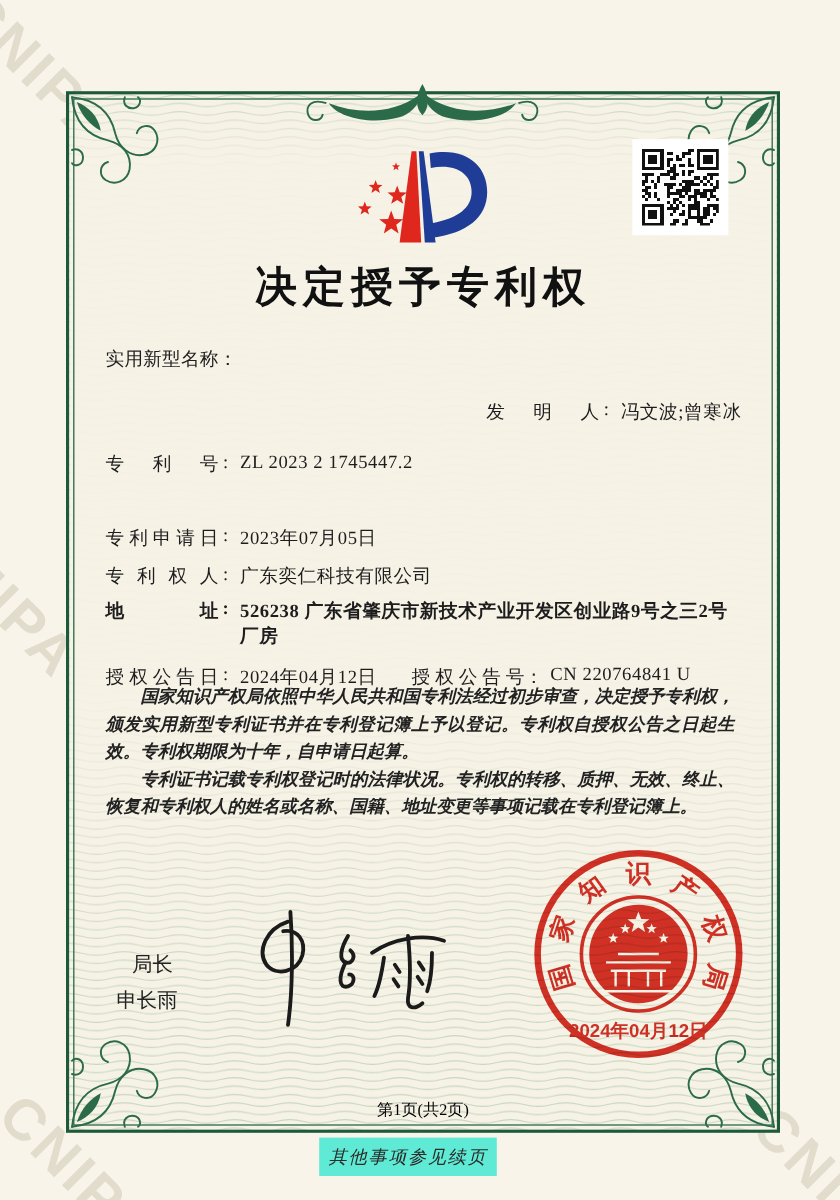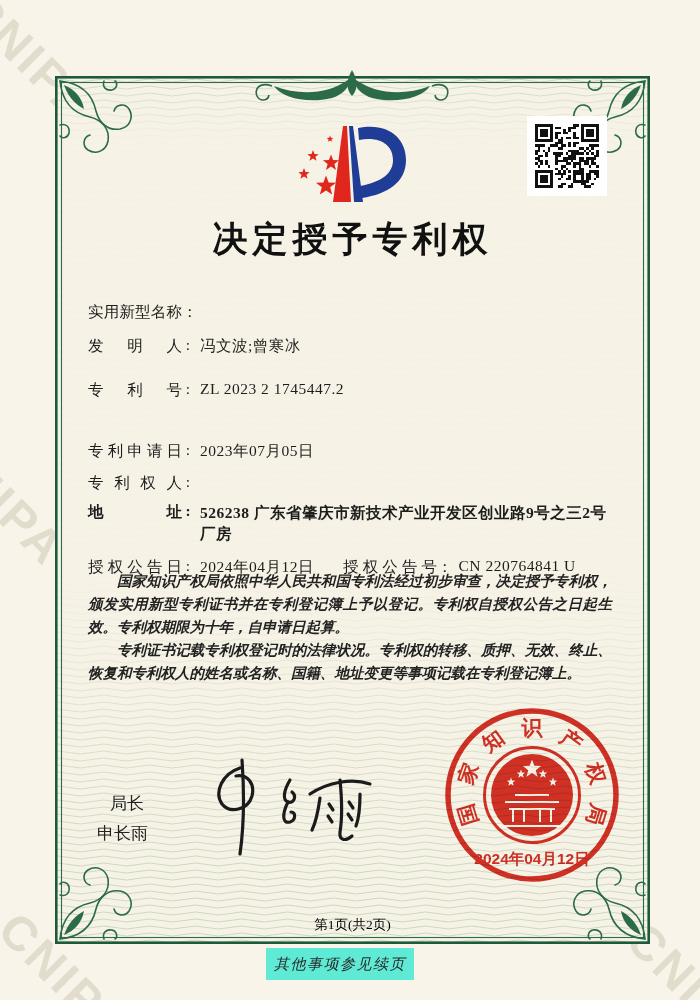--- a/index.html
+++ b/index.html
@@ -346,42 +346,43 @@
         <rect x="20" y="2" width="3" height="3" fill="#111"></rect>
         <rect x="0" y="18" width="7" height="7" fill="#111"></rect>
         <rect x="1" y="19" width="5" height="5" fill="#fff"></rect>
         <rect x="2" y="20" width="3" height="3" fill="#111"></rect>
       </svg>
   </div>
 
   <div class="title">决定授予专利权</div>
 
   <div class="fields">
-    <div class="frow" style="margin-top:16px;">
+    <div class="frow" style="margin-top:3px;">
       <span class="flabel">实用新型名称</span>
       <span class="fcolon">：</span>
     </div>
-    <div class="frow" style="margin-top:13px;">
+    <div class="frow" style="margin-top:23px;justify-content:flex-end;">
       <span class="flabel">发明人</span>
       <span class="fcolon">:</span>
       <span class="fvalue">冯文波;曾寒冰</span>
     </div>
     <div class="frow" style="margin-top:23px;">
       <span class="flabel">专利号</span>
       <span class="fcolon">:</span>
       <span class="fvalue">ZL 2023 2 1745447.2</span>
     </div>
     <div class="frow" style="margin-top:40px;">
       <span class="flabel">专利申请日</span>
       <span class="fcolon">:</span>
       <span class="fvalue">2023年07月05日</span>
     </div>
     <div class="frow" style="margin-top:11px;">
       <span class="flabel">专利权人</span>
       <span class="fcolon">:</span>
+      <span class="fvalue">广东奕仁科技有限公司</span>
     </div>
     <div class="frow" style="margin-top:8px;font-weight:bold;">
       <span class="flabel">地址</span>
       <span class="fcolon">:</span>
       <span class="fvalue addr-val">526238 广东省肇庆市新技术产业开发区创业路9号之三2号厂房</span>
     </div>
     <div class="frow" style="margin-top:13px;">
       <span class="flabel">授权公告日</span>
       <span class="fcolon">:</span>
       <span class="fvalue">2024年04月12日</span>

